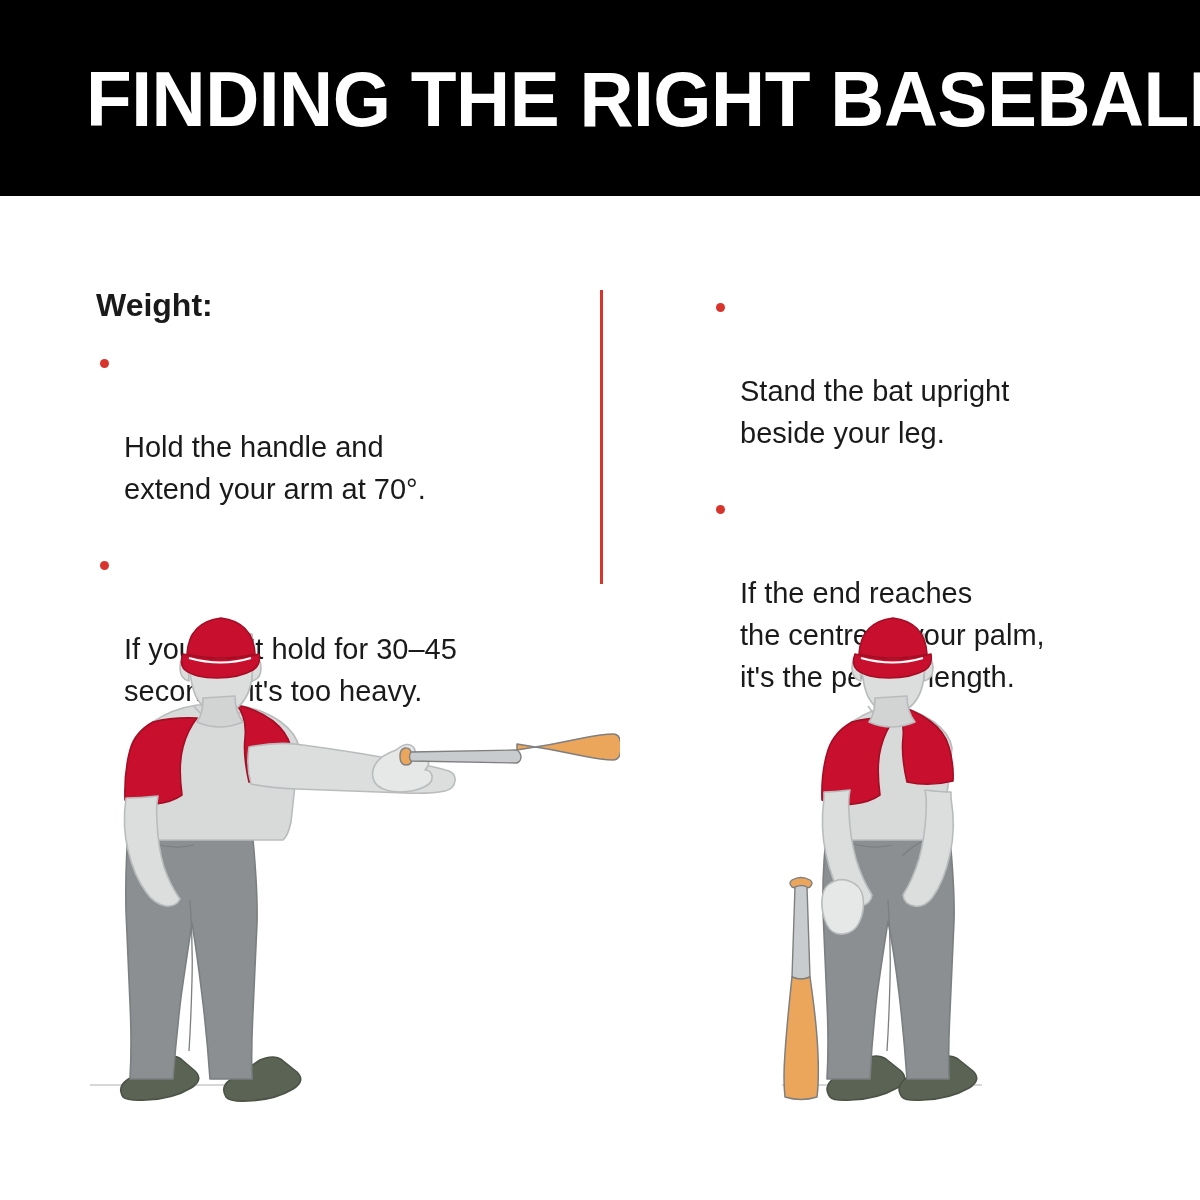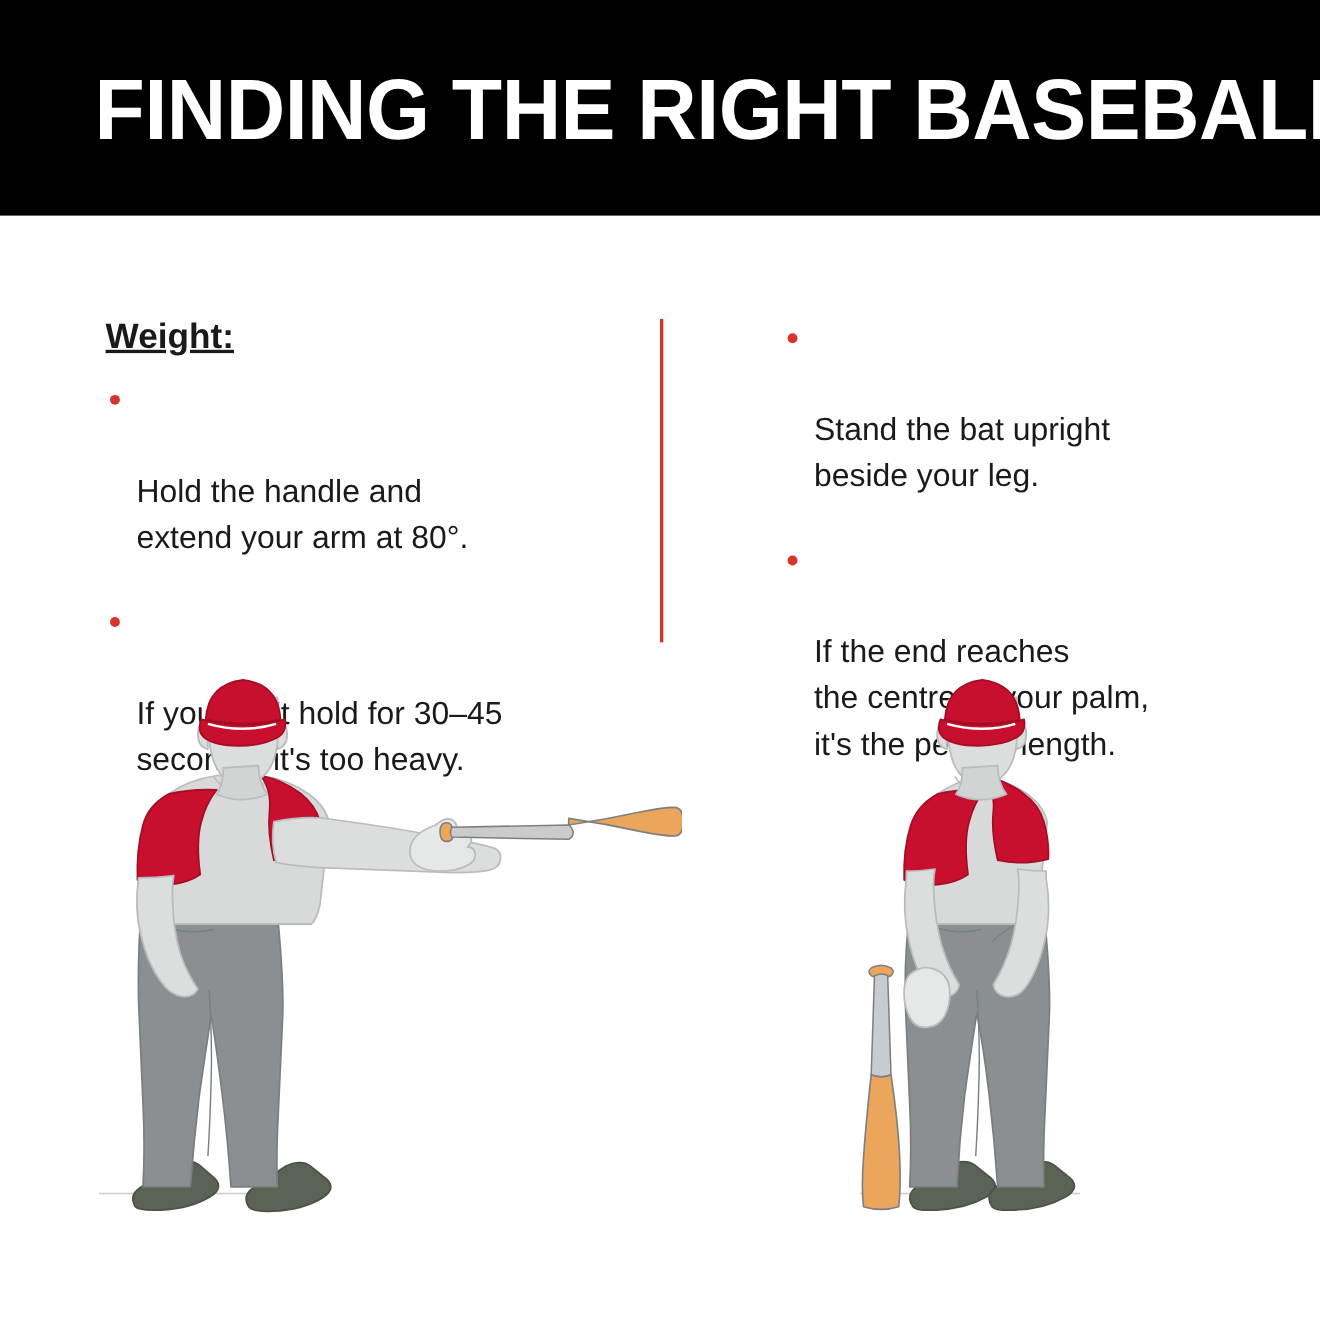--- a/index.html
+++ b/index.html
@@ -49,21 +49,20 @@
   }
   .column.left  { left: 96px;  width: 470px; }
   .column.right { left: 712px; width: 430px; }
 
   .col-heading {
     font-size: 32px;
     line-height: 38px;
     font-weight: 700;
     color: #1a1a1a;
     margin: 0 0 18px 0;
-    text-decoration: underline;
   }
   .bullet-list {
     list-style: none;
     margin: 0;
     padding: 0;
   }
   .bullet-item {
     position: relative;
     padding-left: 28px;
     margin-bottom: 34px;
@@ -123,21 +122,21 @@
   <div class="header-band">
     <div class="header-title">FINDING THE RIGHT BASEBALL BAT</div>
   </div>
 
   <div class="column left">
     <h2 class="col-heading">Weight:</h2>
     <ul class="bullet-list">
       <li class="bullet-item">
         <span class="bullet-dot"></span>
         <span>Hold the handle and
-extend your arm at 80°.</span>
+extend your arm at 70°.</span>
       </li>
       <li class="bullet-item">
         <span class="bullet-dot"></span>
         <span>If you can't hold for 30–45
 seconds, it's too heavy.</span>
       </li>
     </ul>
   </div>
 
   <div class="divider"></div>

